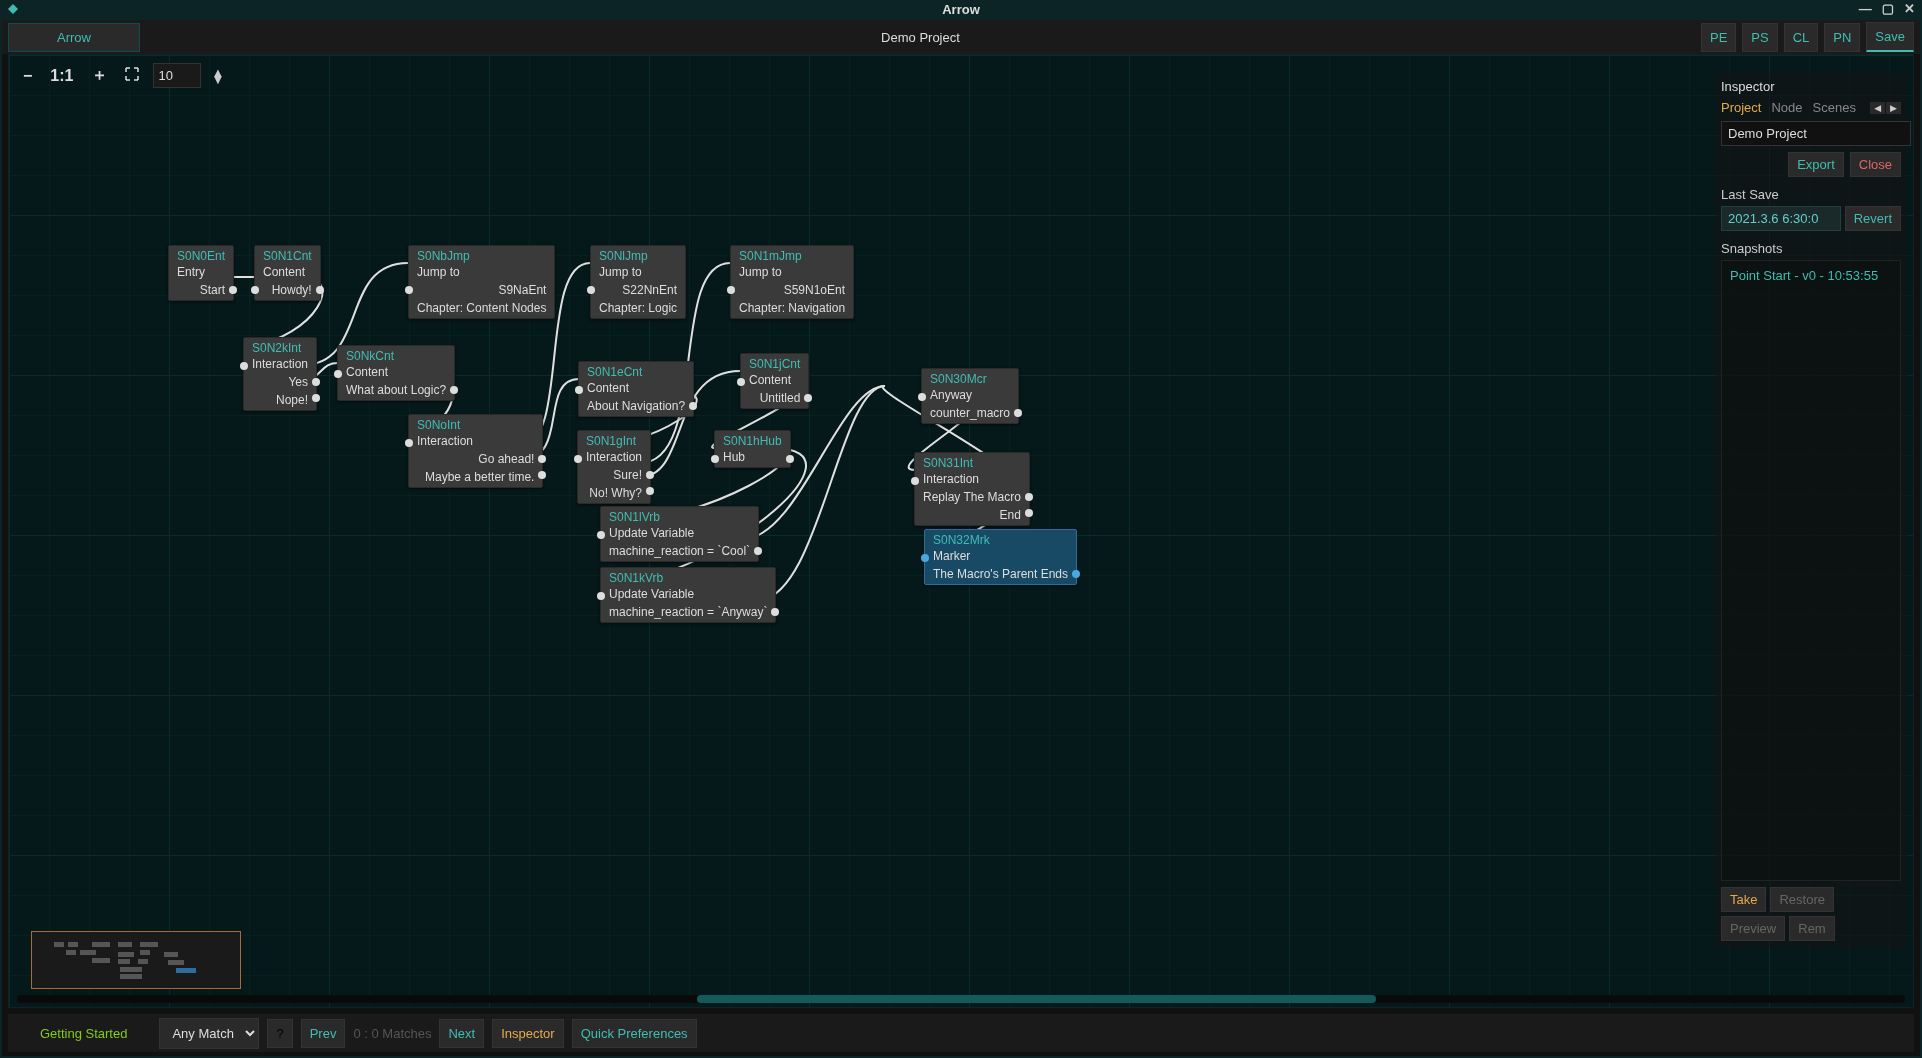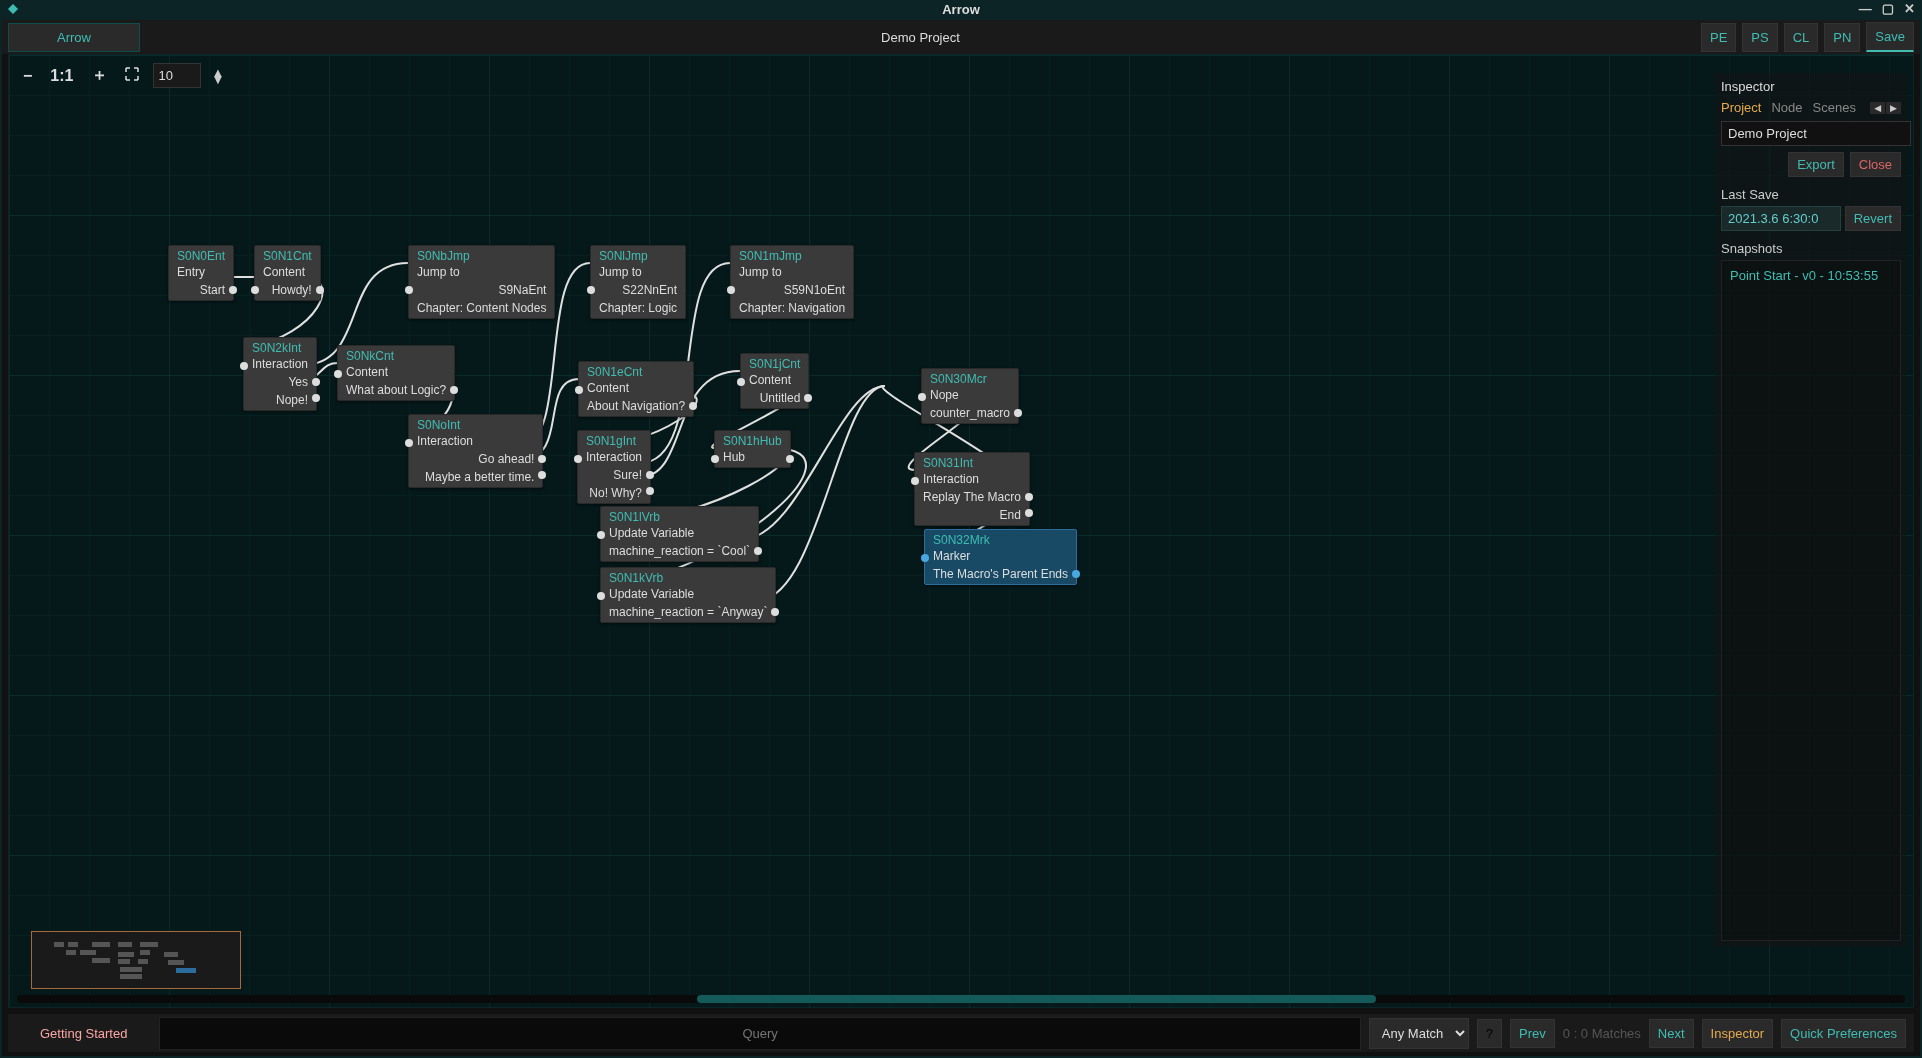--- a/index.html
+++ b/index.html
@@ -77,21 +77,21 @@
 .insp-btn.disabled { color:#666; }
 .insp-right { display:flex; justify-content:flex-end; gap:6px; margin-bottom:6px; }
 .insp-label { color:#ccc; margin:4px 0; }
 .insp-readonly { background:#1a2a2a; border:1px solid #234040; color:#6cc; padding:4px 6px; flex:1; }
 .snapshot-list { flex:1; background:rgba(10,10,10,0.3); border:1px solid #222; padding:4px; overflow:auto; }
 .snapshot-item { color:#3fbdb3; padding:3px 4px; cursor:pointer; }
 .insp-bottom { display:flex; gap:4px; margin-top:6px; flex-wrap:wrap; }
 
 
 .footer { position:absolute; bottom:4px; left:6px; right:6px; height:38px; background:#1a1a1a; display:flex; align-items:center; padding:0 8px; gap:8px; }
-.footer .gs { color:#fca5a5; padding:0 24px; }
+.footer .gs { color:#84cc16; padding:0 24px; }
 .footer .query { flex:1; background:#0a0a0a; border:1px solid #222; color:#888; text-align:center; padding:8px; }
 .footer .f-btn { background:#2a2a2a; border:1px solid #333; padding:6px 8px; cursor:pointer; }
 .footer .f-btn.accent { color:#3fbdb3; }
 .footer .f-btn.orange { color:#e6a94d; }
 .footer .disabled { color:#555; }
 .footer select { background:#2a2a2a; border:1px solid #333; color:#ddd; padding:6px; }
 </style>
 </head>
 <body>
 
@@ -258,21 +258,21 @@
         </div>
         <div class="node" style="left: 591px; top: 512px;">
           <div class="node-title">S0N1kVrb</div>
           <div class="node-row" style="text-align: left;">Update Variable</div>
           <div class="node-row" style="text-align: left;">machine_reaction = `Anyway`</div>
           <div class="port in" style="top: 24px;"></div>
           <div class="port out" style="top: 40px;"></div>
         </div>
         <div class="node" style="left: 912px; top: 313px;">
           <div class="node-title">S0N30Mcr</div>
-          <div class="node-row" style="text-align: left;">Nope</div>
+          <div class="node-row" style="text-align: left;">Anyway</div>
           <div class="node-row" style="text-align: right;">counter_macro</div>
           <div class="port in" style="top: 24px;"></div>
           <div class="port out" style="top: 40px;"></div>
         </div>
         <div class="node" style="left: 905px; top: 397px;">
           <div class="node-title">S0N31Int</div>
           <div class="node-row" style="text-align: left;">Interaction</div>
           <div class="node-row" style="text-align: right;">Replay The Macro</div>
           <div class="node-row" style="text-align: right;">End</div>
           <div class="port in" style="top: 24px;"></div>
@@ -333,26 +333,31 @@
       </div>
       <div class="insp-label">Last Save</div>
       <div class="insp-row">
         <div class="insp-readonly">2021.3.6 6:30:0</div>
         <button class="insp-btn">Revert</button>
       </div>
       <div class="insp-label">Snapshots</div>
       <div class="snapshot-list">
         <div class="snapshot-item">Point Start - v0 - 10:53:55</div>
       </div>
+      <div class="insp-bottom">
+        <button class="insp-btn yellow">Take</button>
+        <button class="insp-btn disabled">Restore</button>
+        <button class="insp-btn disabled">Preview</button>
+        <button class="insp-btn disabled">Rem</button>
+      </div>
     </div>
   </div>
 
   <div class="footer">
     <div class="gs">Getting Started</div>
-    <input class="query" placeholder="Query" style="">
     <select class="f-btn"><option>Any Match</option></select>
     <button class="f-btn">?</button>
     <button class="f-btn accent">Prev</button>
     <span class="disabled">0 : 0 Matches</span>
     <button class="f-btn accent">Next</button>
     <button class="f-btn orange">Inspector</button>
     <button class="f-btn accent">Quick Preferences</button>
   </div>
 
 </div>

